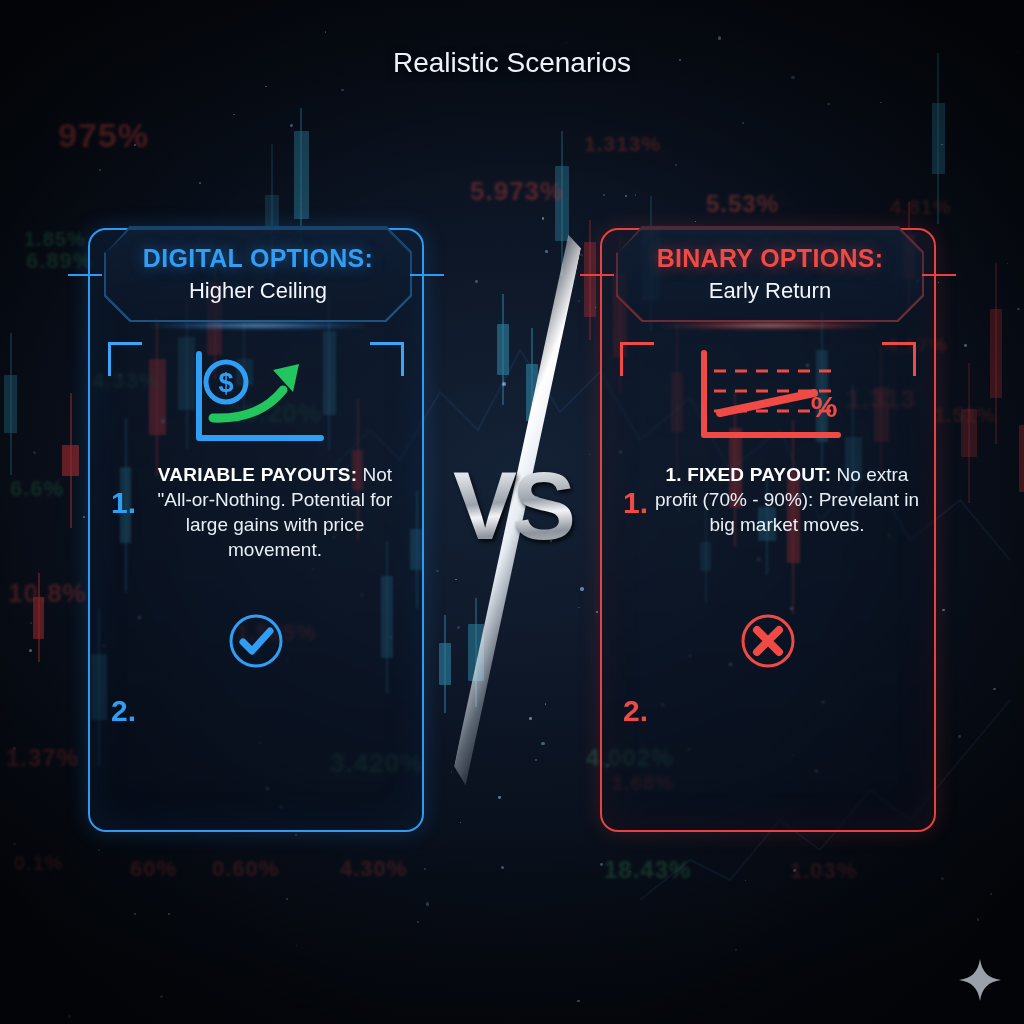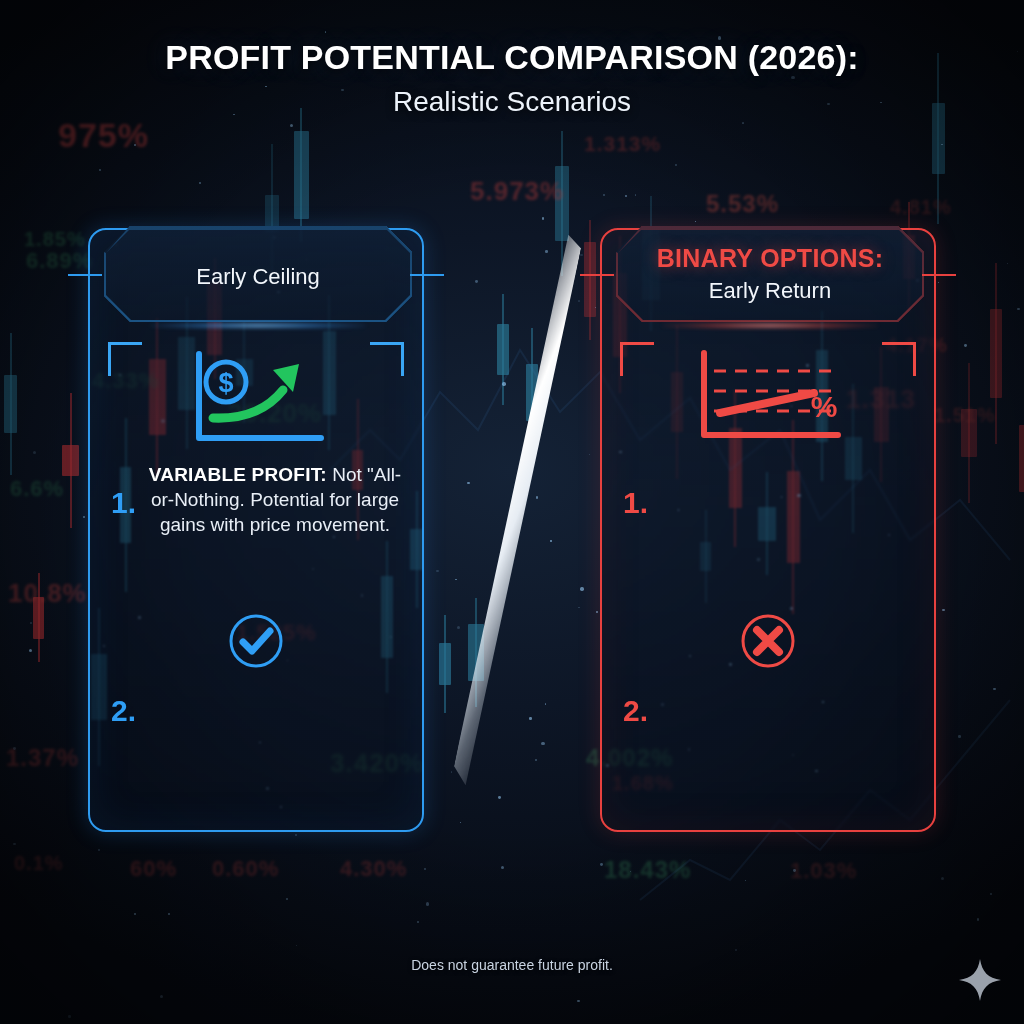--- a/index.html
+++ b/index.html
@@ -452,49 +452,49 @@
     </div>
 
   <svg class="bgline" width="1024" height="1024" viewBox="0 0 1024 1024">
     <polyline points="330,470 370,430 400,460 440,392 478,430 520,350 560,412 600,372 640,440 690,398 730,470 780,430 820,520 870,470 910,540 960,500 1010,560" fill="none" stroke="#3b7fc4" stroke-width="2" opacity="0.35"></polyline>
     <polyline points="640,900 690,860 730,880 780,820 820,850 870,790 910,820 960,760 1010,700" fill="none" stroke="#4b8fd4" stroke-width="2" opacity="0.28"></polyline>
   </svg>
 
   <div class="bg-vignette"></div>
 
   <div class="title-wrap">
-    <div class="title-main">PROFIT POTENTIAL COMPARISON (2026):</div>
     <div class="title-sub">Realistic Scenarios</div>
   </div>
 
   <div class="card left">
     <div class="hdr-border"></div>
     <div class="hdr">
-      <div class="hdr-sub">Early Ceiling</div>
+      <div class="hdr-title">DIGITAL OPTIONS:</div>
+      <div class="hdr-sub">Higher Ceiling</div>
     </div>
     <div class="hdr-tick l"></div>
     <div class="hdr-tick r"></div>
     <div class="hdr-glow"></div>
     <div class="brk tl"></div>
     <div class="brk tr"></div>
 
     <div class="icon-area">
       <svg width="150" height="105" viewBox="0 0 150 105">
         <path d="M18 8 L18 92 L140 92" fill="none" stroke="#2f9ef5" stroke-width="6" stroke-linecap="round" stroke-linejoin="round"></path>
         <circle cx="45" cy="36" r="20" fill="none" stroke="#2f9ef5" stroke-width="5"></circle>
         <text x="45" y="46" text-anchor="middle" font-family="'Liberation Sans',sans-serif" font-size="27" font-weight="bold" fill="#2f9ef5">$</text>
         <path d="M32 72 Q78 74 102 44" fill="none" stroke="#22c55e" stroke-width="9" stroke-linecap="round"></path>
         <path d="M92 24 L118 18 L112 46 Z" fill="#22c55e"></path>
       </svg>
     </div>
 
     <div class="point p1">
       <div class="num">1.</div>
       <div class="ptxt">
-        <span class="lead">VARIABLE PROFIT:</span><span class="body"> Not "All-or-Nothing. Potential for large gains with price movement.</span>
+        <span class="lead">VARIABLE PAYOUTS:</span><span class="body"> Not "All-or-Nothing. Potential for large gains with price movement.</span>
       </div>
     </div>
 
     <div class="mid-icon">
       <svg width="58" height="58" viewBox="0 0 58 58">
         <circle cx="29" cy="29" r="25" fill="none" stroke="#2f9ef5" stroke-width="3"></circle>
         <path d="M16 30 L25 39 L43 19" fill="none" stroke="#2f9ef5" stroke-width="7" stroke-linecap="round" stroke-linejoin="round"></path>
       </svg>
     </div>
 
@@ -521,39 +521,42 @@
         <line x1="26" y1="24" x2="150" y2="24" stroke="#ef4a45" stroke-width="3" stroke-dasharray="12 9"></line>
         <line x1="26" y1="44" x2="150" y2="44" stroke="#ef4a45" stroke-width="3" stroke-dasharray="12 9"></line>
         <line x1="26" y1="64" x2="150" y2="64" stroke="#ef4a45" stroke-width="3" stroke-dasharray="12 9"></line>
         <path d="M32 66 L126 46" fill="none" stroke="#ef4a45" stroke-width="8" stroke-linecap="round"></path>
         <text x="136" y="70" text-anchor="middle" font-family="'Liberation Sans',sans-serif" font-size="30" font-weight="bold" fill="#ef4a45">%</text>
       </svg>
     </div>
 
     <div class="point p1">
       <div class="num">1.</div>
+      <div class="ptxt">
+        <span class="lead">1. FIXED PAYOUT:</span><span class="body"> No extra profit (70% - 90%): Prevelant in big market moves.</span>
+      </div>
     </div>
 
     <div class="mid-icon">
       <svg width="58" height="58" viewBox="0 0 58 58">
         <circle cx="29" cy="29" r="25" fill="none" stroke="#ef4a45" stroke-width="3"></circle>
         <path d="M18 18 L40 40 M40 18 L18 40" fill="none" stroke="#ef4a45" stroke-width="8" stroke-linecap="round"></path>
       </svg>
     </div>
 
     <div class="point p2">
       <div class="num">2.</div>
     </div>
   </div>
 
   <div class="vs-wrap">
     <div class="slash"></div>
+    <div class="vs-text">VS</div>
   </div>
 
   <div class="footer">
-    <div>Does not guarantee future profit.</div>
   </div>
 
   <svg class="sparkle" viewBox="0 0 44 44">
     <path d="M22 1 C24 14 30 20 43 22 C30 24 24 30 22 43 C20 30 14 24 1 22 C14 20 20 14 22 1 Z" fill="#9aa1ab"></path>
   </svg>
 
 </div>
 
 </body></html>

